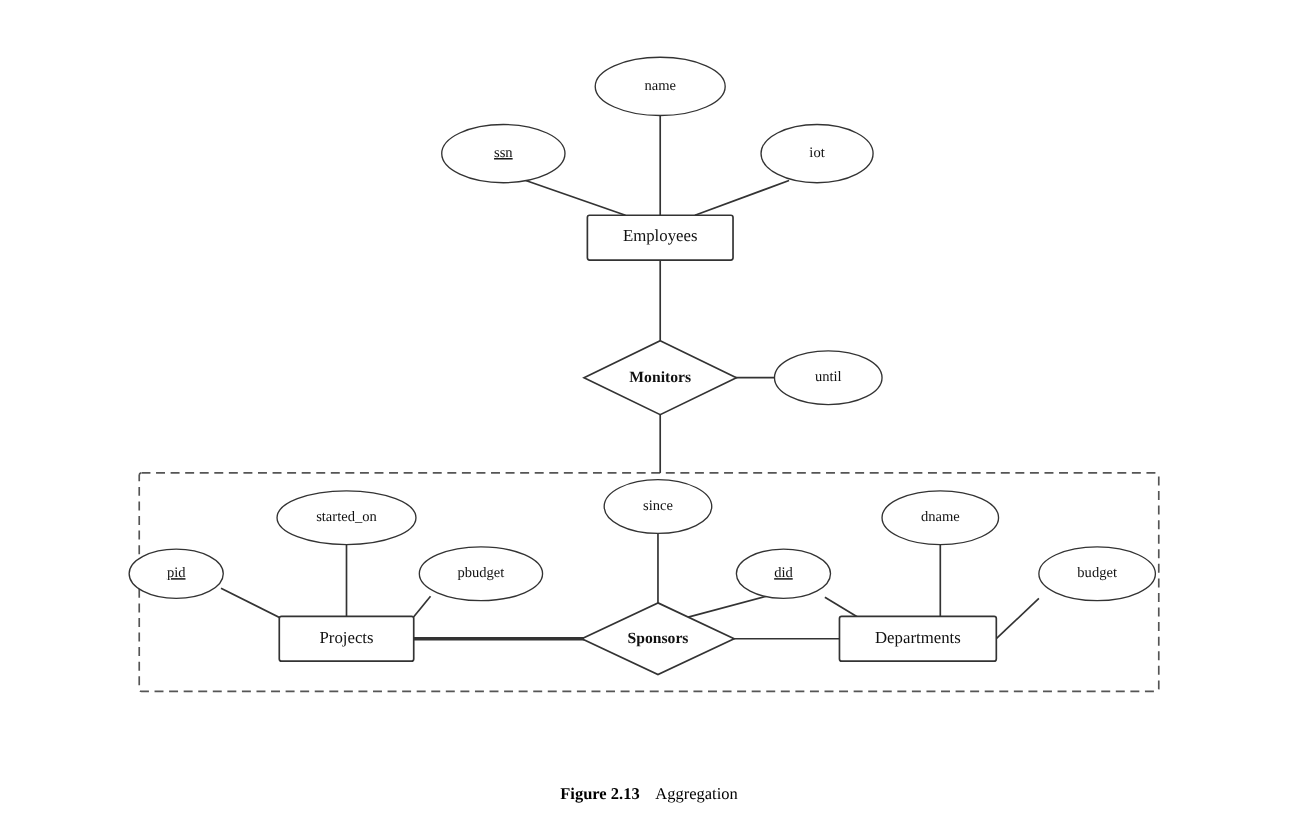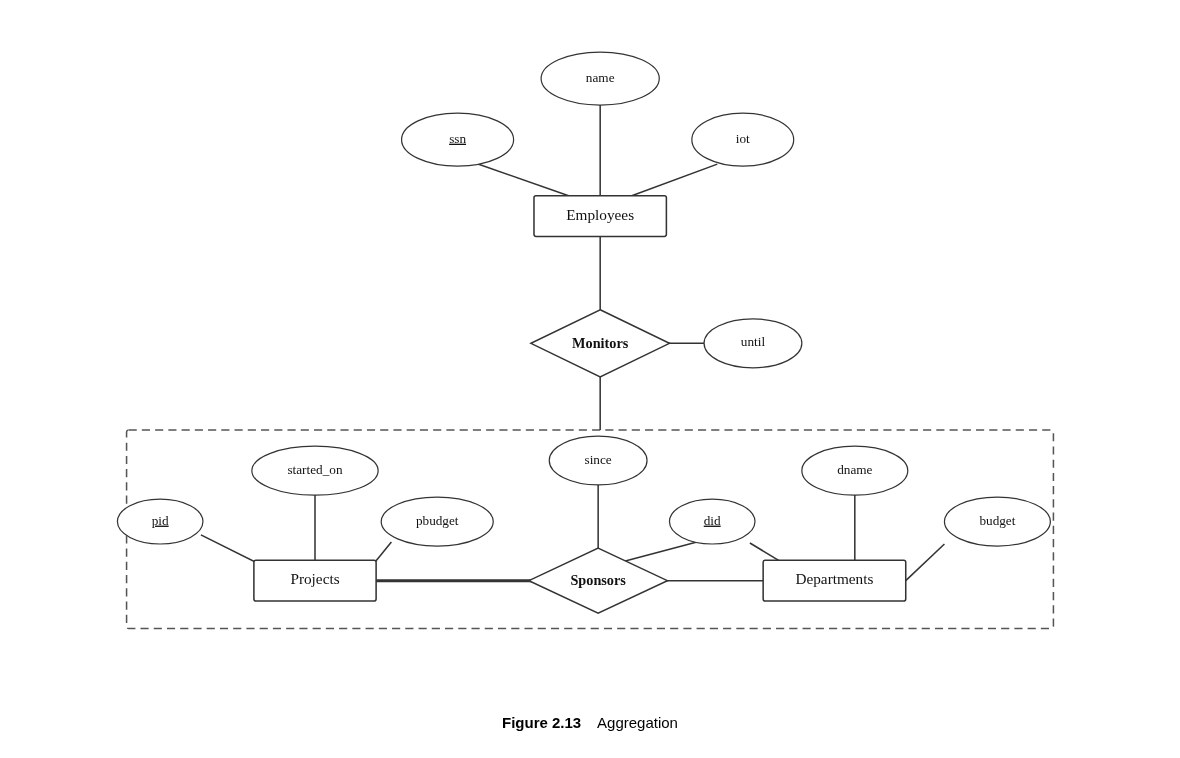--- a/index.html
+++ b/index.html
@@ -76,21 +76,21 @@
       stroke: #555;
       stroke-width: 1.5;
       stroke-dasharray: 8, 5;
     }
     .figure-caption {
       position: absolute;
       bottom: 8px;
       left: 0;
       right: 0;
       text-align: center;
-      font-family: Liberation Sans, sans-serif;
+      font-family: Liberation Serif, serif;
       font-size: 15px;
     }
     .caption-bold {
       font-weight: bold;
     }
     .line {
       stroke: #333;
       stroke-width: 1.5;
       fill: none;
     }

